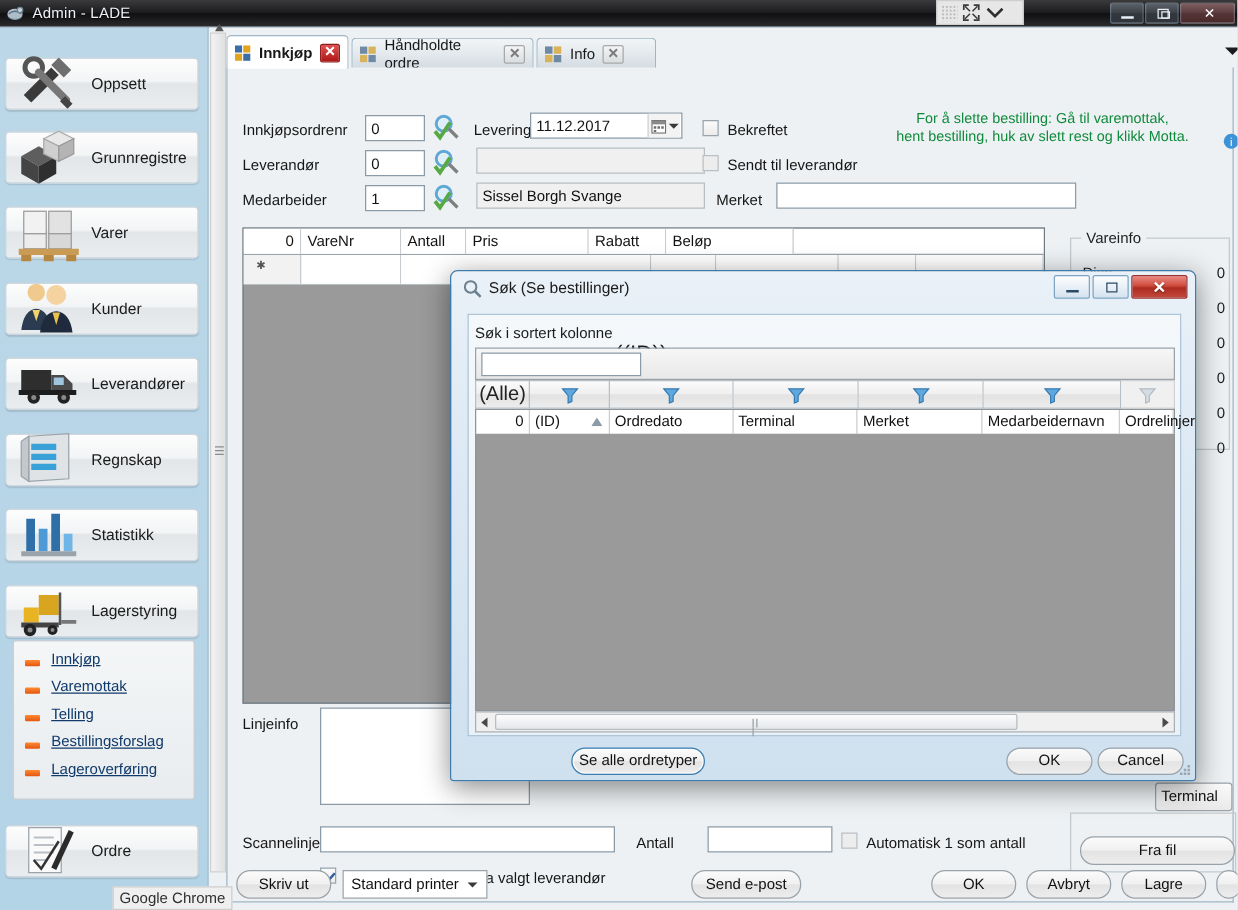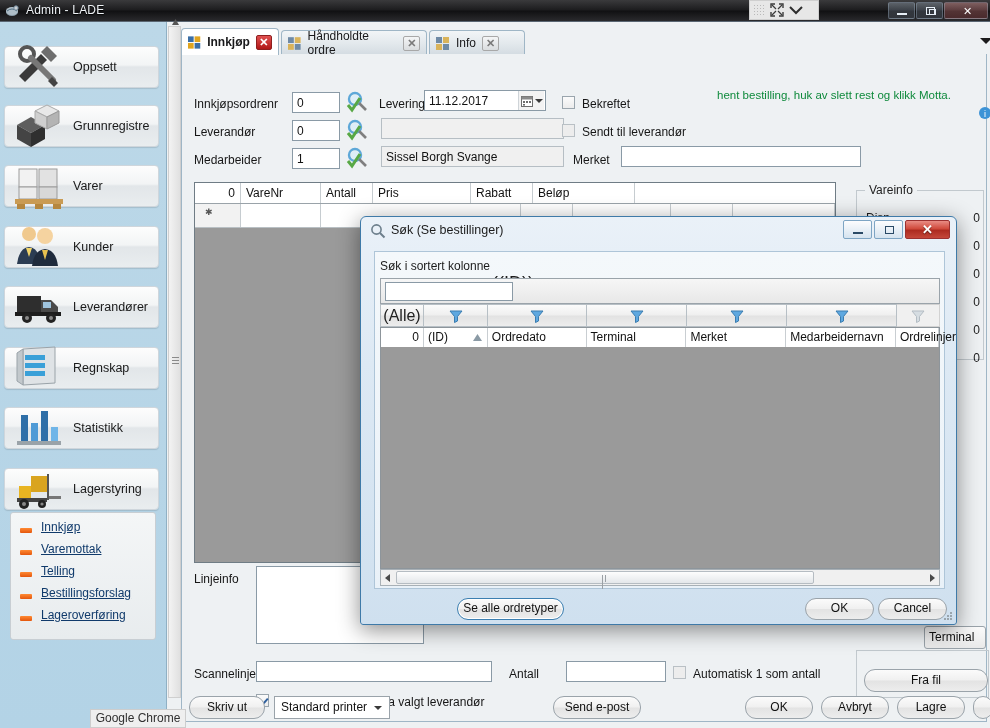--- a/index.html
+++ b/index.html
@@ -466,20 +466,29 @@
       <div class="sublink">
         <span class="dash"></span>
         <span class="t">Bestillingsforslag</span>
       </div>
       <div class="sublink">
         <span class="dash"></span>
         <span class="t">Lageroverføring</span>
       </div>
     </div>
 
+    <div class="navbtn" style="top:638px">
+      <svg class="ico" viewBox="0 0 56 52">
+        <path d="M12 8 L38 8 L38 44 L12 44 Z" fill="#fafafa" stroke="#9aa3a9"></path>
+        <path d="M16 16 h16 M16 22 h16 M16 28 h16 M16 34 h10" stroke="#b9bfc4" stroke-width="1.6"></path>
+        <path d="M16 34 l6 7 l14 -22" stroke="#333" stroke-width="2" fill="none"></path>
+        <path d="M30 40 L44 10 l4 2 L34 42 z" fill="#2b2b2b"></path>
+      </svg>
+      <span class="lbl">Ordre</span>
+    </div>
 
     <svg style="position:absolute;left:22px;top:700px;width:58px;height:30px" viewBox="0 0 58 30">
       <path d="M4 24 q16 -12 34 -14 l10 -2 l2 4 l-10 3 q-18 4 -34 14 z" fill="#5d6b77"></path>
       <path d="M2 26 q18 -12 36 -15" stroke="#8fa0ad" stroke-width="2" fill="none"></path>
     </svg>
   </div>
 
   <div class="vsplit">
     <svg class="uparrow" width="9" height="8" viewBox="0 0 9 8">
       <path d="M4.5 1 L8 7 L1 7 Z" fill="#555"></path>
@@ -573,20 +582,21 @@
         <circle cx="10" cy="9" r="6" fill="none" stroke="#5ea8d8" stroke-width="2.4"></circle>
         <circle cx="10" cy="9" r="4" fill="#d9edf8" opacity=".8"></circle>
         <path d="M14 13 L21 20" stroke="#7f7f7f" stroke-width="2.6"></path>
         <path d="M3 15 l4 5 l8 -12" stroke="#58a845" stroke-width="3" fill="none"></path>
       </svg>
       <div class="ftext readonly" style="left:199px; top:92px; width:183px">Sissel Borgh Svange</div>
       <span class="flabel" style="left:391px; top:99px">Merket</span>
       <div class="ftext" style="left:439px; top:92px; width:240px"></div>
 
       <div class="greenmsg" style="left:512px; top:34px; width:280px">
+        <div>For å slette bestilling: Gå til varemottak,</div>
         <div>hent bestilling, huk av slett rest og klikk Motta.</div>
       </div>
       <svg style="position:absolute;left:796px;top:52px;width:14px;height:22px" viewBox="0 0 14 22">
         <circle cx="7" cy="7" r="6" fill="#3d93d6"></circle>
         <text x="7" y="11" font-size="9" fill="#fff" text-anchor="middle" font-family="Liberation Sans">i</text>
       </svg>
 
       <div class="grid" style="left:12px; top:128px; width:642px; height:381px">
         <div class="ghead">
           <div class="gh" style="width:46px; text-align:right">0</div>

